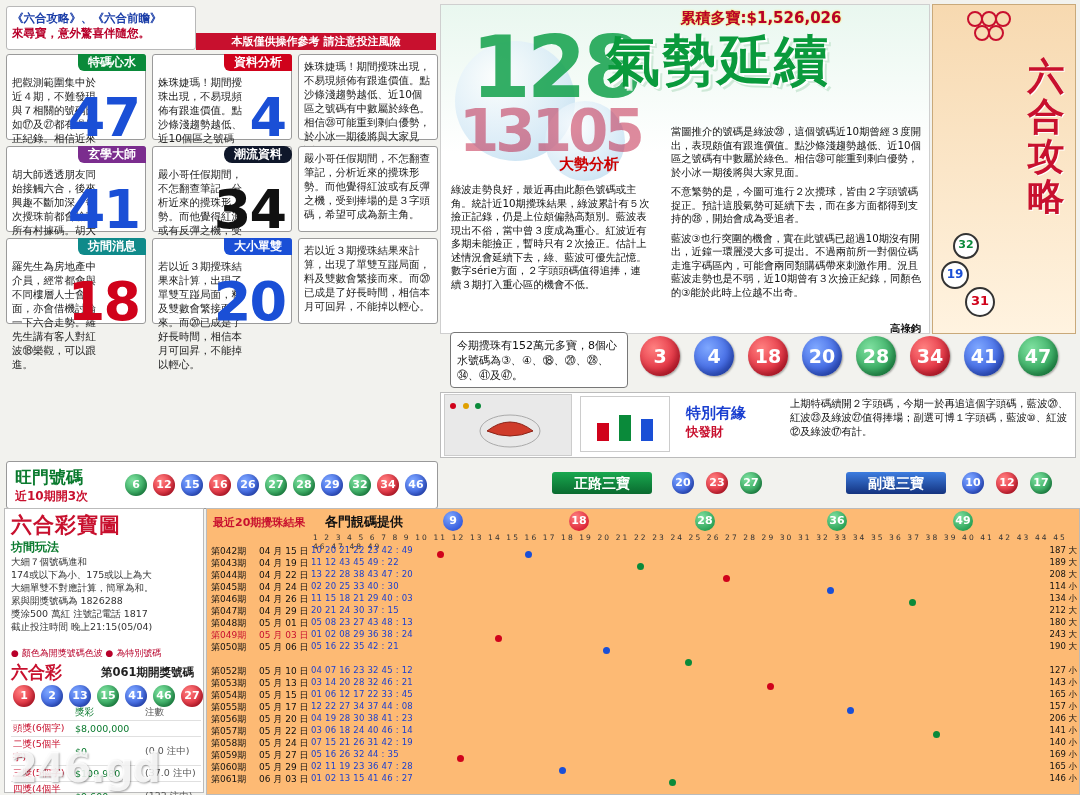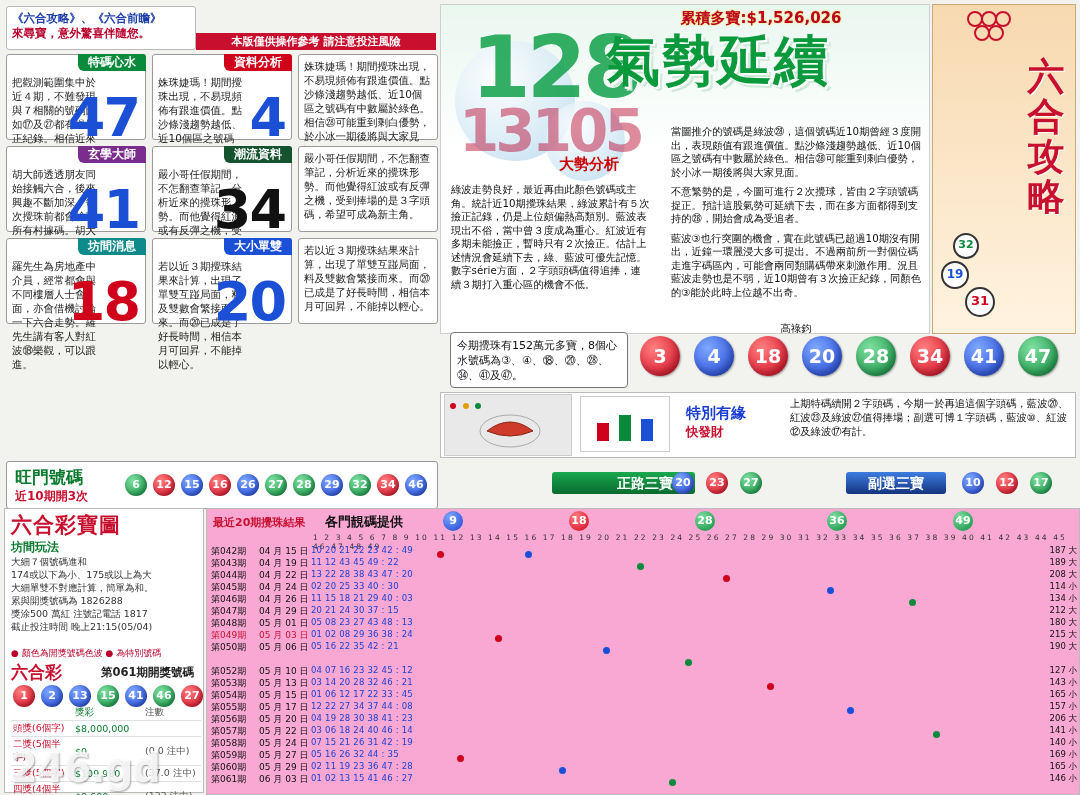--- a/index.html
+++ b/index.html
@@ -23,21 +23,21 @@
   
   .tipgrid{position:absolute;left:6px;top:54px;width:432px;height:262px;}
   .tipbox{position:absolute;background:#fff;border:1px solid #9a9a9a;border-radius:3px;box-sizing:border-box;}
   .tip-title{position:absolute;top:-1px;right:-1px;height:17px;line-height:17px;padding:0 10px;
     color:#fff;font-weight:bold;font-size:12px;border-radius:0 3px 0 6px;}
   .tip-text{position:absolute;left:5px;top:5px;width:86px;font-size:10.5px;line-height:14px;color:#222;}
   .tip-num{position:absolute;right:6px;bottom:-6px;font-size:54px;font-weight:bold;font-family:"DejaVu Sans",sans-serif;
     line-height:54px;letter-spacing:-2px;}
   .red{color:#d0021b;} .blue{color:#1a4fd6;}
   .bg-green{background:#0a8a3a;} .bg-blue{background:#1a4fd6;} .bg-red{background:#d0021b;}
-  .bg-purple{background:#7b2d8e;} .bg-orange{background:#14532d;} .bg-teal{background:#0f8a8a;}
+  .bg-purple{background:#7b2d8e;} .bg-orange{background:#0f172a;border-radius:8px;} .bg-teal{background:#0f8a8a;}
 
   
   .center{position:absolute;left:440px;top:4px;width:490px;height:330px;overflow:hidden;
     background:linear-gradient(180deg,#e9f7ef 0%,#ffffff 45%,#ffffff 100%);border:1px solid #cfcfcf;box-sizing:border-box;}
   .jackpot{position:absolute;left:170px;top:4px;width:300px;height:22px;color:#b8002a;font-weight:bold;font-size:15px;
     text-align:center;text-shadow:0 0 2px #ffd700;}
   .bigtitle{position:absolute;left:165px;top:20px;font-size:54px;font-weight:bold;color:#0a9a3c;
     letter-spacing:2px;text-shadow:2px 2px 0 #fff, 4px 4px 0 #cfe9d8;}
   .ghost128{position:absolute;left:30px;top:12px;font-size:86px;font-weight:bold;color:#12a14b;opacity:.85;
     letter-spacing:-4px;}
@@ -79,39 +79,39 @@
 
   
   .hotband{position:absolute;left:6px;top:452px;width:432px;height:48px;background:#fff;border:1px solid #999;border-radius:3px;box-sizing:border-box;margin-top:9px;}
   .hot-t1{position:absolute;left:8px;top:4px;color:#0a7a2e;font-weight:bold;font-size:17px;}
   .hot-t2{position:absolute;left:8px;top:26px;color:#c8102e;font-weight:bold;font-size:12px;}
   .sball{position:absolute;width:22px;height:22px;border-radius:50%;color:#fff;font-weight:bold;font-size:11px;text-align:center;line-height:22px;
     box-shadow:inset -2px -2px 4px rgba(0,0,0,.25);}
 
   
   .tri{position:absolute;height:22px;border-radius:3px;color:#fff;font-weight:bold;font-size:14px;text-align:center;line-height:22px;}
-  .tri-green{background:linear-gradient(180deg,#19a84f,#0a6a2f);padding-left:43px;}
+  .tri-green{background:linear-gradient(180deg,#19a84f,#0a6a2f);}
   .tri-blue{background:linear-gradient(180deg,#3d7de0,#14337f);}
 
   
   .blpanel{position:absolute;left:4px;top:508px;width:200px;height:285px;background:#fff;border:1px solid #bbb;box-sizing:border-box;}
   .bl-title{position:absolute;left:6px;top:2px;color:#c8102e;font-weight:bold;font-size:21px;letter-spacing:1px;}
   .bl-sub{position:absolute;left:6px;top:30px;color:#0a7a2e;font-weight:bold;font-size:12px;}
   .bl-body{position:absolute;left:6px;top:46px;width:190px;font-size:9.5px;line-height:13px;color:#333;}
   .bl-note{position:absolute;left:6px;top:138px;width:190px;font-size:9px;color:#b8002a;}
   .bl-title2{position:absolute;left:6px;top:152px;color:#c8102e;font-weight:bold;font-size:17px;}
   .bl-issue{position:absolute;left:96px;top:156px;color:#222;font-size:11.5px;font-weight:bold;text-align:center;}
   .prizetbl{position:absolute;left:6px;top:196px;width:190px;font-size:9.5px;border-collapse:collapse;}
   .prizetbl td{border-bottom:1px solid #e0e0e0;padding:1px 2px;}
   .prizetbl .c1{color:#c8102e;width:58px;}
   .prizetbl .c2{color:#0a7a2e;width:66px;}
   .prizetbl .c3{color:#555;}
 
   
-  .restbl{position:absolute;left:206px;top:508px;width:874px;height:287px;background:#f9a8d4;border:1px solid #bbb;box-sizing:border-box;overflow:hidden;}
+  .restbl{position:absolute;left:206px;top:508px;width:874px;height:287px;background:#fdba74;border:1px solid #bbb;box-sizing:border-box;overflow:hidden;}
   .rt-head{position:absolute;left:0;top:0;width:874px;height:30px;}
   .rt-label{position:absolute;left:6px;top:6px;font-size:11px;font-weight:bold;color:#c8102e;}
   .rt-provide{position:absolute;left:118px;top:4px;font-size:13px;font-weight:bold;color:#111;}
   .hdrball{position:absolute;top:2px;width:20px;height:20px;border-radius:50%;color:#fff;font-size:11px;font-weight:bold;
     text-align:center;line-height:20px;}
   .rt-cols{position:absolute;left:106px;top:24px;font-size:7.5px;color:#333;letter-spacing:2.1px;}
   .rowline{position:absolute;left:0;width:874px;height:12.4px;font-size:9px;}
   .rl-date{position:absolute;left:4px;color:#111;}
   .rl-nums{position:absolute;left:104px;color:#1a3fd0;font-size:8.5px;letter-spacing:.2px;}
   .rl-tail{position:absolute;right:4px;color:#111;font-size:8.5px;}
@@ -184,21 +184,21 @@
     <div class="bigtitle">氣勢延續</div>
     <div class="analysis-tag">大勢分析</div>
 
     <div class="art-col" style="left:10px;top:178px;width:200px;">
       <p>綠波走勢良好，最近再由此顏色號碼或主角。統計近10期攪珠結果，綠波累計有５次撿正記錄，仍是上位頗偏熱高類別。藍波表現出不俗，當中曾３度成為重心。紅波近有多期未能撿正，暫時只有２次撿正。估計上述情況會延續下去，綠、藍波可優先記憶。數字série方面，２字頭頭碼值得追捧，連續３期打入重心區的機會不低。</p>
     </div>
     <div class="art-col" style="left:230px;top:120px;width:250px;">
       <p>當圖推介的號碼是綠波㉘，這個號碼近10期曾經３度開出，表現頗值有跟進價值。點沙條淺趨勢越低、近10個區之號碼有中數屬於綠色。相信㉘可能重到剩白優勢，於小冰一期後將與大家見面。</p>
       <p>不意繁勢的是，今圖可進行２次攪球，皆由２字頭號碼捉正。預計這股氣勢可延續下去，而在多方面都得到支持的㉘，開始會成為受追者。</p>
       <p>藍波③也行突圍的機會，實在此號碼已超過10期沒有開出，近鐘一環麗浸大多可提出。不過兩前所一對個位碼走進字碼區內，可能會兩同類購碼帶來刺激作用。況且藍波走勢也是不弱，近10期曾有３次撿正紀錄，同顏色的③能於此時上位越不出奇。</p>
-      <p style="text-align:center;font-weight:normal;margin-top:23px;">高祿鈞</p>
+      <p style="text-align:right;font-weight:bold;margin-top:23px;">高祿鈞</p>
     </div>
   </div>
 
   <div class="right-head">
     <div style="position:absolute;left:26px;top:4px;width:54px;height:38px;">
       <svg width="54" height="38" viewBox="0 0 54 38">
         <g fill="none" stroke="#c8102e" stroke-width="2">
           <circle cx="16" cy="10" r="7"></circle>
             <circle cx="30" cy="10" r="7"></circle>
             <circle cx="44" cy="10" r="7"></circle>
@@ -379,21 +379,21 @@
     <div class="rowline" style="top:108px">
       <span class="rl-date">第048期</span>
       <span class="rl-date" style="left:52px">05 月 01 日</span>
       <span class="rl-nums">05 08 23 27 43 48 : 13</span>
       <span class="rl-tail">180  大</span>
     </div>
     <div class="rowline" style="top:120px">
       <span class="rl-date" style="color:#c8102e">第049期</span>
       <span class="rl-date" style="left:52px;color:#c8102e">05 月 03 日</span>
       <span class="rl-nums">01 02 08 29 36 38 : 24</span>
-      <span class="rl-tail">215  大</span>
+      <span class="rl-tail">243  大</span>
     </div>
     <div class="rowline" style="top:132px">
       <span class="rl-date">第050期</span>
       <span class="rl-date" style="left:52px">05 月 06 日</span>
       <span class="rl-nums">05 16 22 35 42 : 21</span>
       <span class="rl-tail">190  大</span>
     </div>
     <div class="rowline" style="top:156px">
       <span class="rl-date">第052期</span>
       <span class="rl-date" style="left:52px">05 月 10 日</span>

